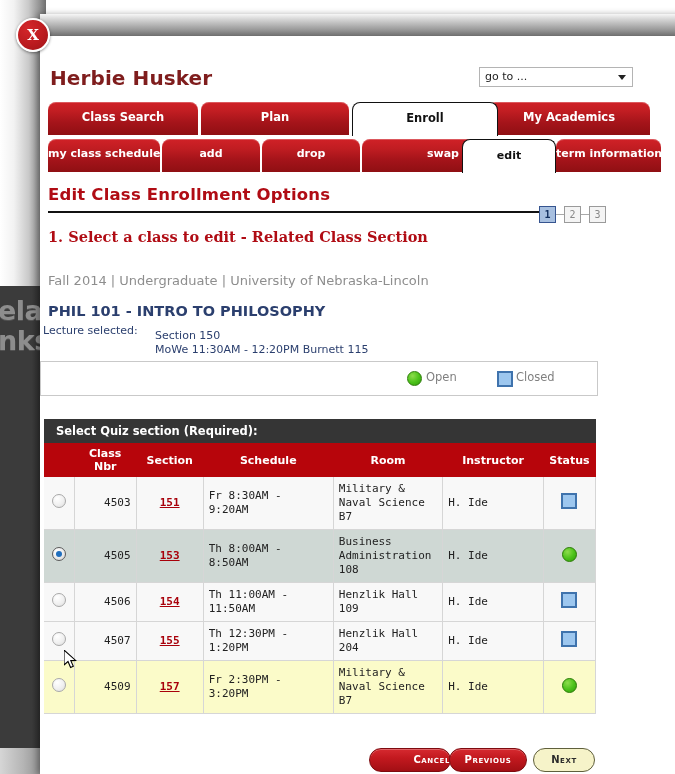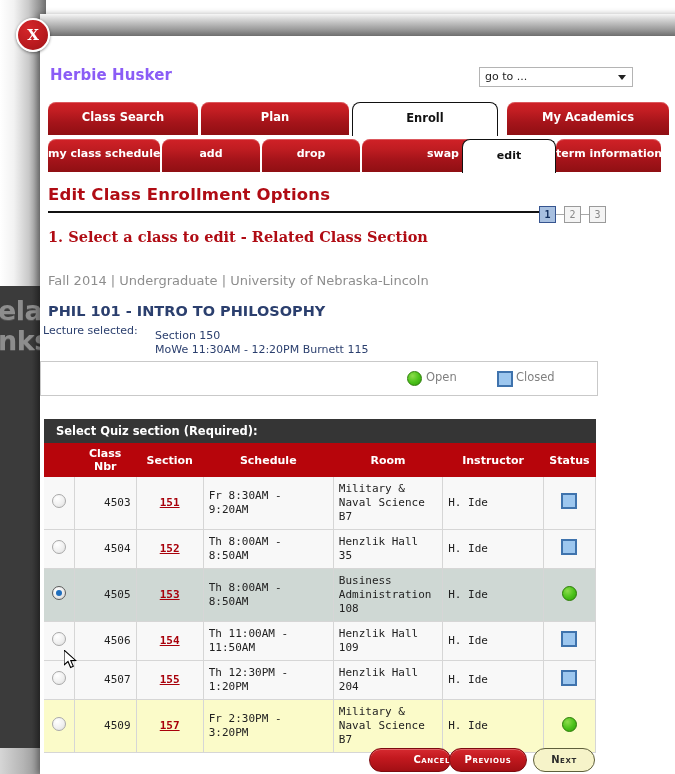--- a/index.html
+++ b/index.html
@@ -90,23 +90,23 @@
     font-size: 15px;
     line-height: 30px;
     text-align: center;
     cursor: pointer;
     z-index: 40;
   }
 
   
   .username {
     position: absolute; left: 10px; top: 30px;
-    color: #8b5cf6;
-    font-weight: bold;
-    font-size: 15px;
+    color: #7f1d1d;
+    font-weight: bold;
+    font-size: 20px;
     letter-spacing: 0.1px;
   }
   .goto-select {
     position: absolute; left: 439px; top: 31px;
     width: 152px; height: 18px;
     border: 1px solid #b4b4b4;
     background: #ffffff;
     font-size: 11px;
     color: #222;
   }
@@ -397,21 +397,21 @@
 
       <div class="goto-select">
         <span class="lbl">go to ...</span>
         <span class="caret"></span>
       </div>
 
       <div class="tabrow r1">
         <div class="tab" style="left:0px;width:150px;">Class Search</div>
         <div class="tab" style="left:153px;width:148px;">Plan</div>
         <div class="tab active" style="left:304px;width:144px;">Enroll</div>
-        <div class="tab" style="left:459px;width:162px;">My Academics</div>
+        <div class="tab" style="left:440px;width:162px;">My Academics</div>
       </div>
 
       <div class="tabrow r2">
         <div class="tab r2f" style="left:0px;width:112px;">my class schedule</div>
         <div class="tab r2f" style="left:114px;width:98px;">add</div>
         <div class="tab r2f" style="left:214px;width:98px;">drop</div>
         <div class="tab r2f" style="left:314px;width:98px;padding-left:32px;">swap</div>
         <div class="tab r2f active" style="left:414px;width:92px;">edit</div>
         <div class="tab r2f" style="left:508px;width:105px;">term information</div>
       </div>
@@ -475,29 +475,20 @@
               <th>Status</th>
             </tr>
           </thead>
           <tbody>
               <tr>
                 <td class="c-radio"><span class="radio"></span></td>
                 <td class="c-nbr">4503</td>
                 <td class="c-sec"><span class="sec-link">151</span></td>
                 <td class="c-sched">Fr 8:30AM - 9:20AM</td>
                 <td class="c-room">Military &amp; Naval Science B7</td>
-                <td class="c-instr">H. Ide</td>
-                <td class="c-status"><span class="st-closed"></span></td>
-              </tr>
-              <tr>
-                <td class="c-radio"><span class="radio"></span></td>
-                <td class="c-nbr">4504</td>
-                <td class="c-sec"><span class="sec-link">152</span></td>
-                <td class="c-sched">Th 8:00AM - 8:50AM</td>
-                <td class="c-room">Henzlik Hall 35</td>
                 <td class="c-instr">H. Ide</td>
                 <td class="c-status"><span class="st-closed"></span></td>
               </tr>
               <tr class="selected">
                 <td class="c-radio"><span class="radio on"></span></td>
                 <td class="c-nbr">4505</td>
                 <td class="c-sec"><span class="sec-link">153</span></td>
                 <td class="c-sched">Th 8:00AM - 8:50AM</td>
                 <td class="c-room">Business Administration 108</td>
                 <td class="c-instr">H. Ide</td>

